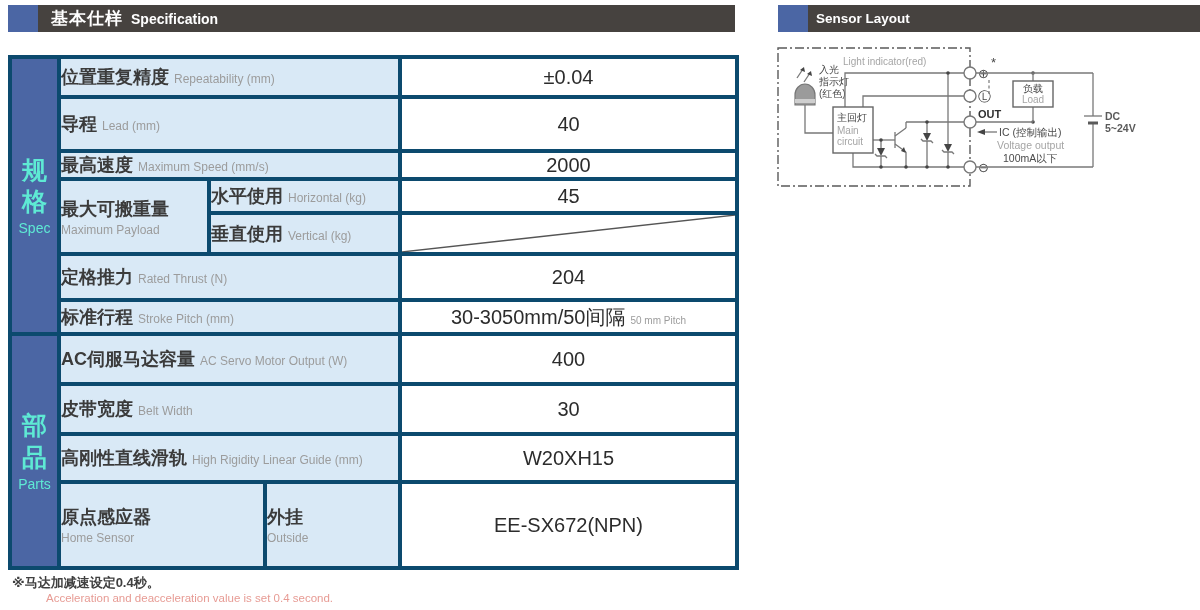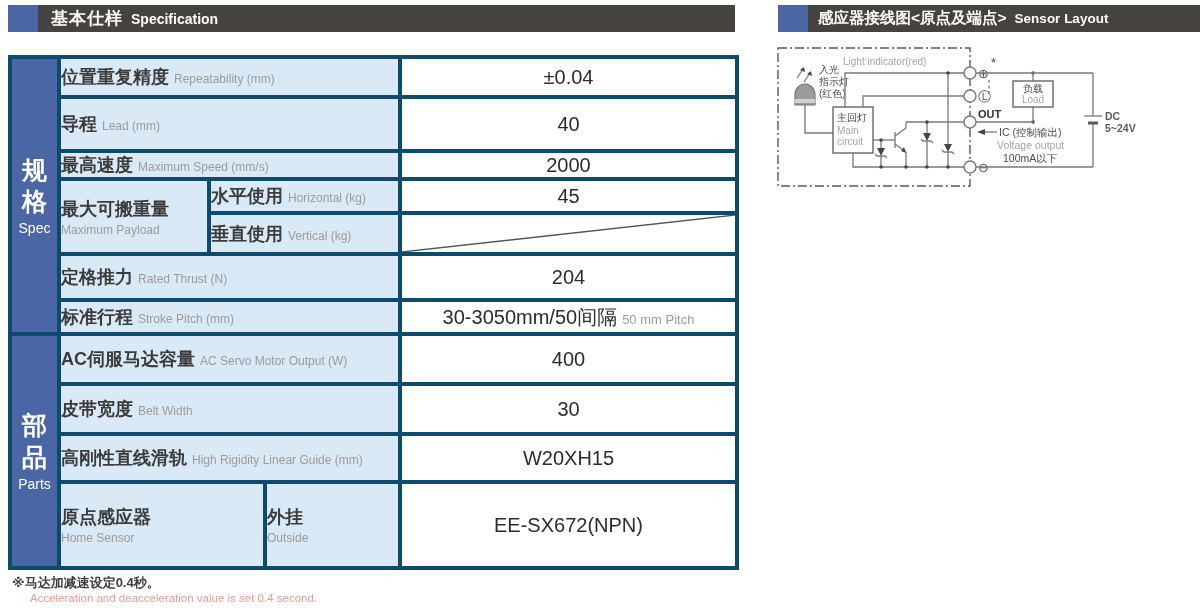--- a/index.html
+++ b/index.html
@@ -12,35 +12,35 @@
   .hbar .sq{width:30px;height:27px;background:#4b66a4;flex:none;}
   .hbar .zh{font-size:17px;font-weight:bold;margin-left:13px;letter-spacing:1px;white-space:nowrap;}
   .hbar .en{font-size:14px;font-weight:bold;margin-left:8px;white-space:nowrap;}
   #bar-left{left:8px;top:5px;width:727px;}
   #bar-right{left:778px;top:5px;width:422px;}
   #bar-right .zh{font-size:15.5px;margin-left:10px;letter-spacing:0;}
   #bar-right .en{font-size:13.5px;}
   
   table#spec{position:absolute;left:8px;top:55px;border-collapse:collapse;table-layout:fixed;}
   #spec td{border:4px solid #0c4a6e;padding:0;overflow:hidden;}
-  td.side{background:#4b66a4;color:#ffffff;text-align:center;vertical-align:middle;}
+  td.side{background:#4b66a4;color:#5eead4;text-align:center;vertical-align:middle;}
   .vzh{font-size:25px;font-weight:bold;line-height:1.25;word-break:break-all;width:26px;margin:0 auto;}
   .ven{font-size:14px;margin-top:3px;}
   td.lbl{background:#d9e9f6;padding-left:12px;vertical-align:middle;}
   .lzh{font-size:18px;color:#3b3b3b;font-weight:bold;white-space:nowrap;}
   .len{font-size:12px;color:#9c9c9c;margin-left:5px;white-space:nowrap;}
   .len2{font-size:12px;color:#9c9c9c;margin-top:2px;white-space:nowrap;}
   td.val{background:#ffffff;text-align:center;vertical-align:middle;font-size:20px;color:#2c2c2c;}
-  .vsuf{font-size:13px;color:#9c9c9c;margin-left:5px;}
+  .vsuf{font-size:10px;color:#9c9c9c;margin-left:5px;}
   td.diag{position:relative;background:#fff;}
   .diagsvg{position:absolute;left:0;top:0;width:100%;height:100%;display:block;}
   .diagsvg line{stroke:#555;stroke-width:1.3;}
   
   #note-zh{position:absolute;left:12px;top:574px;color:#404040;font-size:13px;font-weight:bold;}
-  #note-en{position:absolute;left:30px;top:592px;color:#e79b94;font-size:11.5px;}
+  #note-en{position:absolute;left:46px;top:592px;color:#e79b94;font-size:11.5px;}
   
   #sensor-svg{position:absolute;left:775px;top:45px;}
   .w{stroke:#787878;stroke-width:1.3;fill:none;}
   .box{fill:#fff;stroke:#666;stroke-width:1.4;}
   .dot{fill:#454545;}
   .dashline{stroke:#787878;stroke-width:1.2;fill:none;stroke-dasharray:3 2.5;}
   .outer-dash{fill:none;stroke:#5a5a5a;stroke-width:1.4;stroke-dasharray:9 3 2 3;}
   .term{fill:#fff;stroke:#787878;stroke-width:1.4;}
   text{font-family:"Liberation Sans","DejaVu Sans",sans-serif;}
   .tzh{font-size:10px;fill:#474747;}
@@ -54,21 +54,20 @@
 </head>
 <body>
 
 <div class="hbar" id="bar-left">
   <div class="sq"></div>
   <span class="zh">基本仕样</span>
   <span class="en">Specification</span>
 </div>
 <div class="hbar" id="bar-right">
   <div class="sq"></div>
-  <span class="zh">感应器接线图&lt;原点及端点&gt;</span>
   <span class="en">Sensor Layout</span>
 </div>
 
 <table id="spec">
   <colgroup>
     <col style="width:49px">
       <col style="width:150px">
       <col style="width:56px">
       <col style="width:135px">
       <col style="width:337px">

